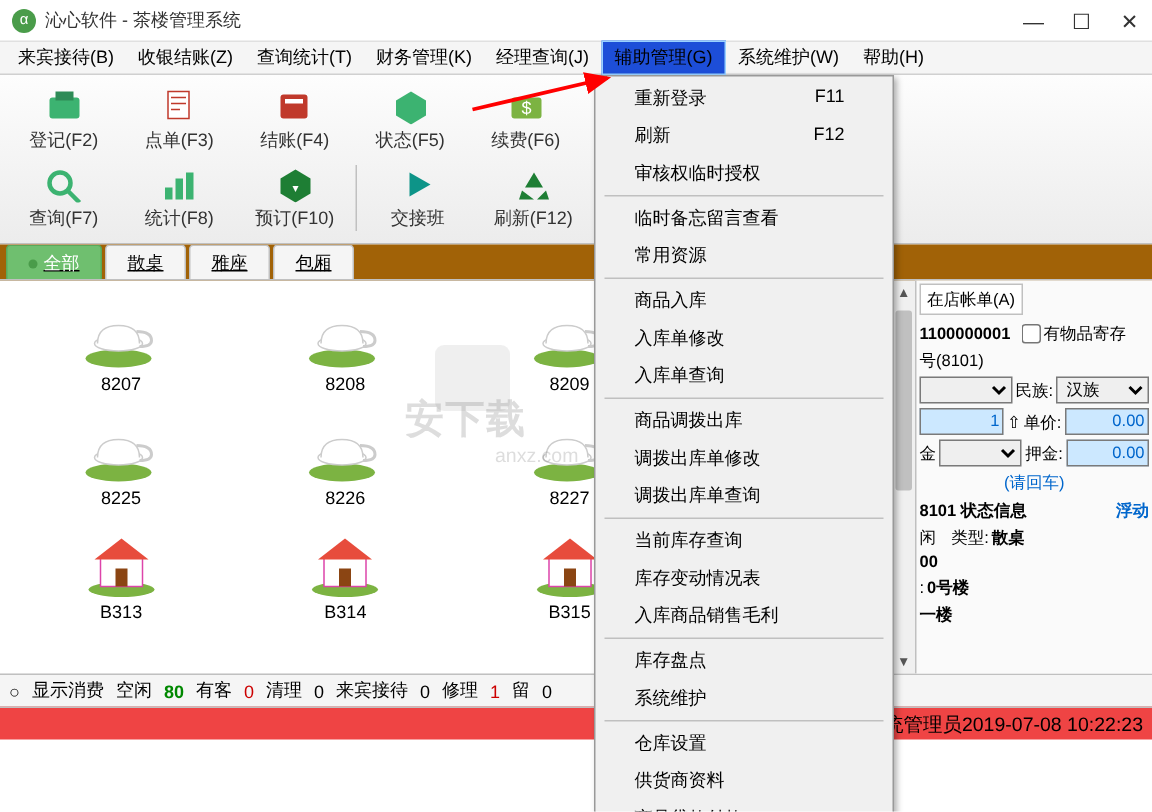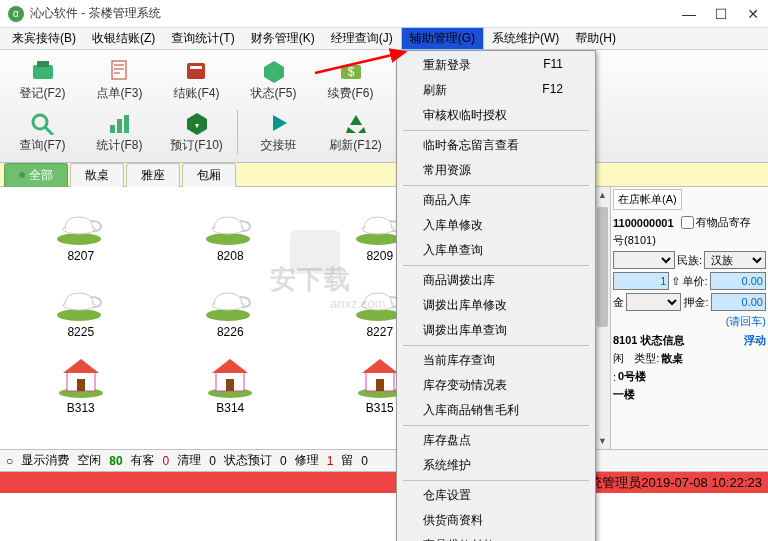--- a/index.html
+++ b/index.html
@@ -14,21 +14,21 @@
 .menubar { height: 22px; display: flex; align-items: center; padding: 0 4px; border-bottom: 1px solid #d0d0d0; background: #f5f5f5; }
 .menubar .menu-item { padding: 2px 8px; cursor: pointer; font-size: 12px; }
 .menubar .menu-item.active { background: #1d4ed8; border: 1px solid #99d1ff; }
 
 .toolbar { display: flex; flex-wrap: wrap; padding: 4px; background: linear-gradient(#fdfdfd,#ececec); border-bottom: 1px solid #c0c0c0; }
 .tool-btn { width: 75px; height: 50px; display: flex; flex-direction: column; align-items: center; justify-content: center; border: 1px solid transparent; border-radius: 3px; margin: 1px; cursor: pointer; }
 .tool-btn .icon { width: 28px; height: 24px; margin-bottom: 2px; }
 .tool-label { font-size: 12px; color: #333; }
 .vsep { width: 1px; background: #c0c0c0; margin: 4px 2px; }
 
-.tabs { height: 24px; background: #fef9c3; border-bottom: 1px solid #c0c0c0; display: flex; align-items: center; padding-left: 4px; }
+.tabs { height: 24px; background: #a16207; border-bottom: 1px solid #c0c0c0; display: flex; padding-left: 4px; text-decoration: underline; }
 .tabs .tab { padding: 3px 14px; border: 1px solid #c0c0c0; border-bottom: none; background: #f5f5f5; margin-right: 2px; cursor: pointer; border-radius: 3px 3px 0 0; }
 .tabs .tab.active { background: #6fbf6f; color: #fff; border-color: #5aa85a; }
 .tabs .tab .dot { width:6px; height:6px; background:#4a9c4a; border-radius:50%; display:inline-block; margin-right:4px; vertical-align:middle;}
 
 .content { display: flex; height: 262px; }
 .icon-grid { flex: 1; padding: 8px; overflow: auto; position: relative; }
 .grid { display: grid; grid-template-columns: repeat(4, 1fr); gap: 4px; }
 .grid-item { display: flex; flex-direction: column; align-items: center; padding: 4px; cursor: pointer; }
 .grid-item .cup { width: 56px; height: 48px; display:flex; align-items:center; justify-content:center; }
 .grid-item .label { margin-top: 2px; font-size: 12px; }
@@ -323,48 +323,51 @@
         <span>⇧</span>
         <label>单价:</label>
         <input type="text" class="num" style="width: 50px;" value="0.00">
       </div>
     <div class="field-row">
         <label>金</label>
         <select style="width:30px"></select>
         <label>押金:</label>
         <input type="text" class="num" style="width: 50px;" value="0.00">
       </div>
-    <div class="field-row" style="justify-content:flex-end">
+    <div class="field-row" style="justify-content:center">
         <span style="color:#0066cc">(请回车)</span>
       </div>
     <div class="section-hdr">
         <span>8101 状态信息</span>
         <span class="float-link">浮动</span>
       </div>
     <div class="field-row"><span>闲</span>&nbsp;&nbsp;<label>类型:</label><b>散桌</b></div>
+    <div class="field-row">
+        <b>00</b>
+      </div>
     <div class="field-row">
         <label>:</label>
         <b>0号楼</b>
       </div>
     <div class="field-row">
         <b>一楼</b>
       </div>
   </div>
 </div>
 
 <div class="statusbar1">
   <span>○</span>
     <span>显示消费</span>
   <span>空闲</span>
     <span class="green">80</span>
   <span>有客</span>
     <span class="red">0</span>
   <span>清理</span>
     <span>0</span>
-  <span>状态预订</span>
+  <span>来宾接待</span>
     <span>0</span>
   <span>修理</span>
     <span class="red">1</span>
   <span>留</span>
     <span>0</span>
 </div>
 <div class="statusbar2">
   <span><span>当前操作:</span> <span>系统管理员</span></span>
   <span>2019-07-08 10:22:23</span>
 </div>

